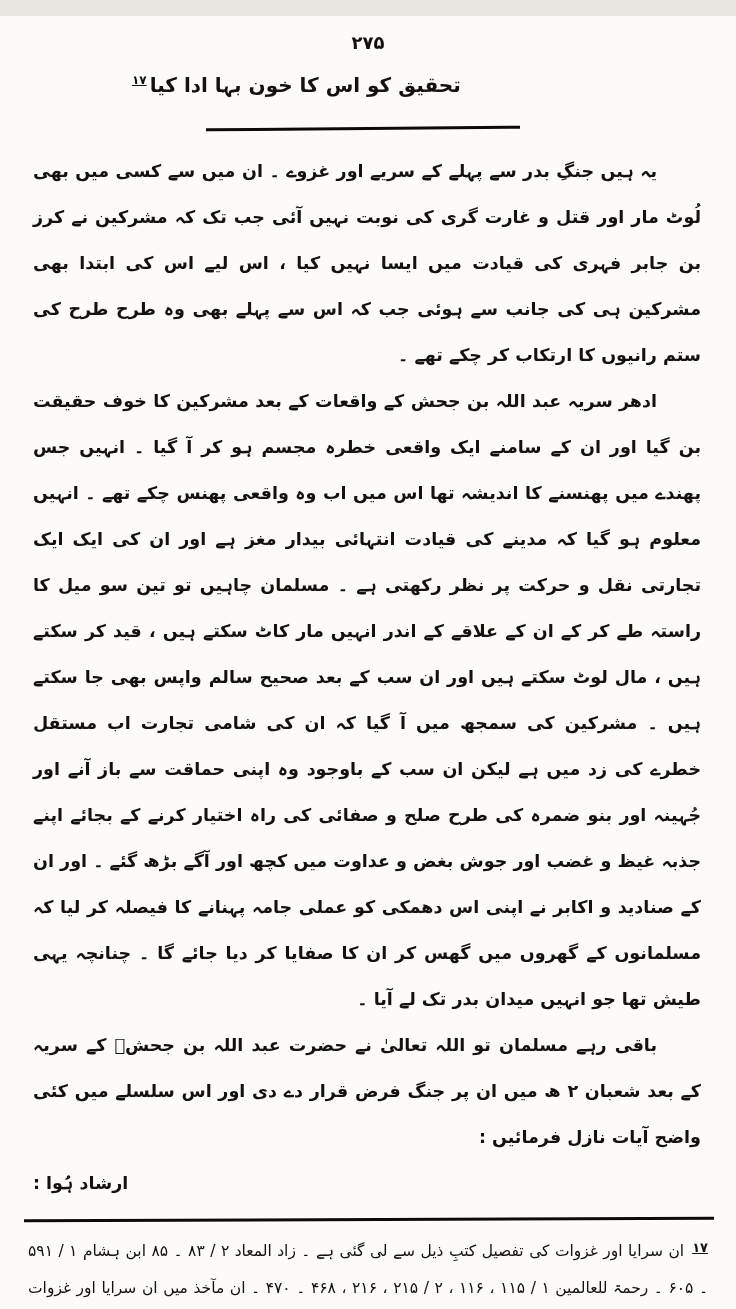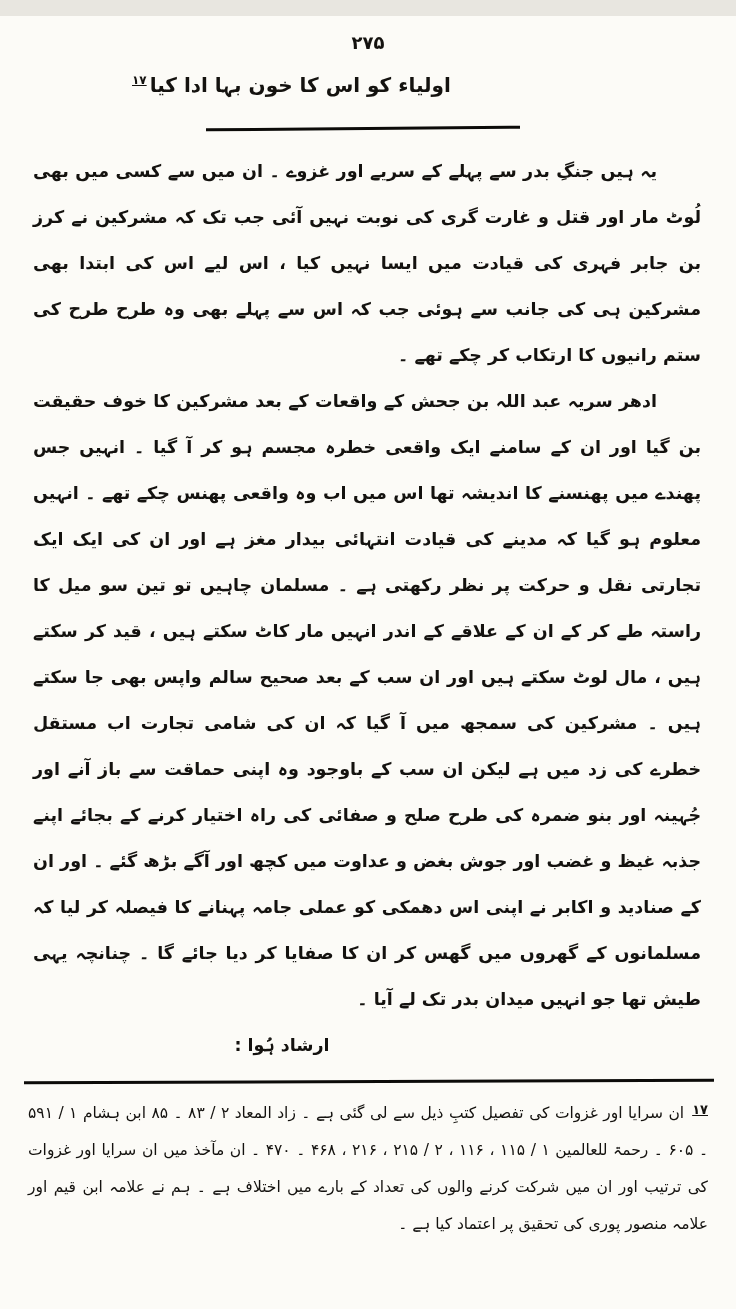--- a/index.html
+++ b/index.html
@@ -50,21 +50,21 @@
     direction:rtl;
   }
   .bodytext p{
     margin:0;
     text-indent:44px;
     font-weight:bold;
   }
   .leadin{
     text-indent:0 !important;
     padding-right:170px;
-    text-align:center;
+    text-align:left;
     font-weight:bold;
   }
   .verse{
     margin:6px 0 0 0;
     font-size:22px;
     font-weight:bold;
     line-height:54px;
     text-align:justify;
     text-align-last:justify;
     direction:rtl;
@@ -91,28 +91,29 @@
   }
 </style>
 </head>
 <body>
 
 <div class="page">
 
   <div class="pageno">۲۷۵</div>
 
   <div class="heading">
-    <span>اولیاء کو اس کا خون بہا ادا کیا</span><sup class="fnref">۱۷</sup>
+    <span>تحقیق کو اس کا خون بہا ادا کیا</span><sup class="fnref">۱۷</sup>
   </div>
 
   <div class="rule1"></div>
 
   <div class="bodytext">
     <p>یہ ہیں جنگِ بدر سے پہلے کے سریے اور غزوے ۔ ان میں سے کسی میں بھی لُوٹ مار اور قتل و غارت گری کی نوبت نہیں آئی جب تک کہ مشرکین نے کرز بن جابر فہری کی قیادت میں ایسا نہیں کیا ، اس لیے اس کی ابتدا بھی مشرکین ہی کی جانب سے ہوئی جب کہ اس سے پہلے بھی وہ طرح طرح کی ستم رانیوں کا ارتکاب کر چکے تھے ۔</p>
     <p>ادھر سریہ عبد اللہ بن جحش کے واقعات کے بعد مشرکین کا خوف حقیقت بن گیا اور ان کے سامنے ایک واقعی خطرہ مجسم ہو کر آ گیا ۔ انہیں جس پھندے میں پھنسنے کا اندیشہ تھا اس میں اب وہ واقعی پھنس چکے تھے ۔ انہیں معلوم ہو گیا کہ مدینے کی قیادت انتہائی بیدار مغز ہے اور ان کی ایک ایک تجارتی نقل و حرکت پر نظر رکھتی ہے ۔ مسلمان چاہیں تو تین سو میل کا راستہ طے کر کے ان کے علاقے کے اندر انہیں مار کاٹ سکتے ہیں ، قید کر سکتے ہیں ، مال لوٹ سکتے ہیں اور ان سب کے بعد صحیح سالم واپس بھی جا سکتے ہیں ۔ مشرکین کی سمجھ میں آ گیا کہ ان کی شامی تجارت اب مستقل خطرے کی زد میں ہے لیکن ان سب کے باوجود وہ اپنی حماقت سے باز آنے اور جُہینہ اور بنو ضمرہ کی طرح صلح و صفائی کی راہ اختیار کرنے کے بجائے اپنے جذبہ غیظ و غضب اور جوش بغض و عداوت میں کچھ اور آگے بڑھ گئے ۔ اور ان کے صنادید و اکابر نے اپنی اس دھمکی کو عملی جامہ پہنانے کا فیصلہ کر لیا کہ مسلمانوں کے گھروں میں گھس کر ان کا صفایا کر دیا جائے گا ۔ چنانچہ یہی طیش تھا جو انہیں میدان بدر تک لے آیا ۔</p>
+    <p>باقی رہے مسلمان تو اللہ تعالیٰ نے حضرت عبد اللہ بن جحشؓ کے سریہ کے بعد شعبان ۲ ھ میں ان پر جنگ فرض قرار دے دی اور اس سلسلے میں کئی واضح آیات نازل فرمائیں :</p>
     <p class="leadin">ارشاد ہُوا :</p>
   </div>
 
   <div class="fnrule"></div>
 
   <div class="footnote">
     <span class="fnmark">۱۷</span><span>ان سرایا اور غزوات کی تفصیل کتبِ ذیل سے لی گئی ہے ۔ زاد المعاد ۲ / ۸۳ ۔ ۸۵ ابن ہشام ۱ / ۵۹۱ ۔ ۶۰۵ ۔ رحمۃ للعالمین ۱ / ۱۱۵ ، ۱۱۶ ، ۲ / ۲۱۵ ، ۲۱۶ ، ۴۶۸ ۔ ۴۷۰ ۔ ان مآخذ میں ان سرایا اور غزوات کی ترتیب اور ان میں شرکت کرنے والوں کی تعداد کے بارے میں اختلاف ہے ۔ ہم نے علامہ ابن قیم اور علامہ منصور پوری کی تحقیق پر اعتماد کیا ہے ۔</span>
   </div>
 
 </div>

